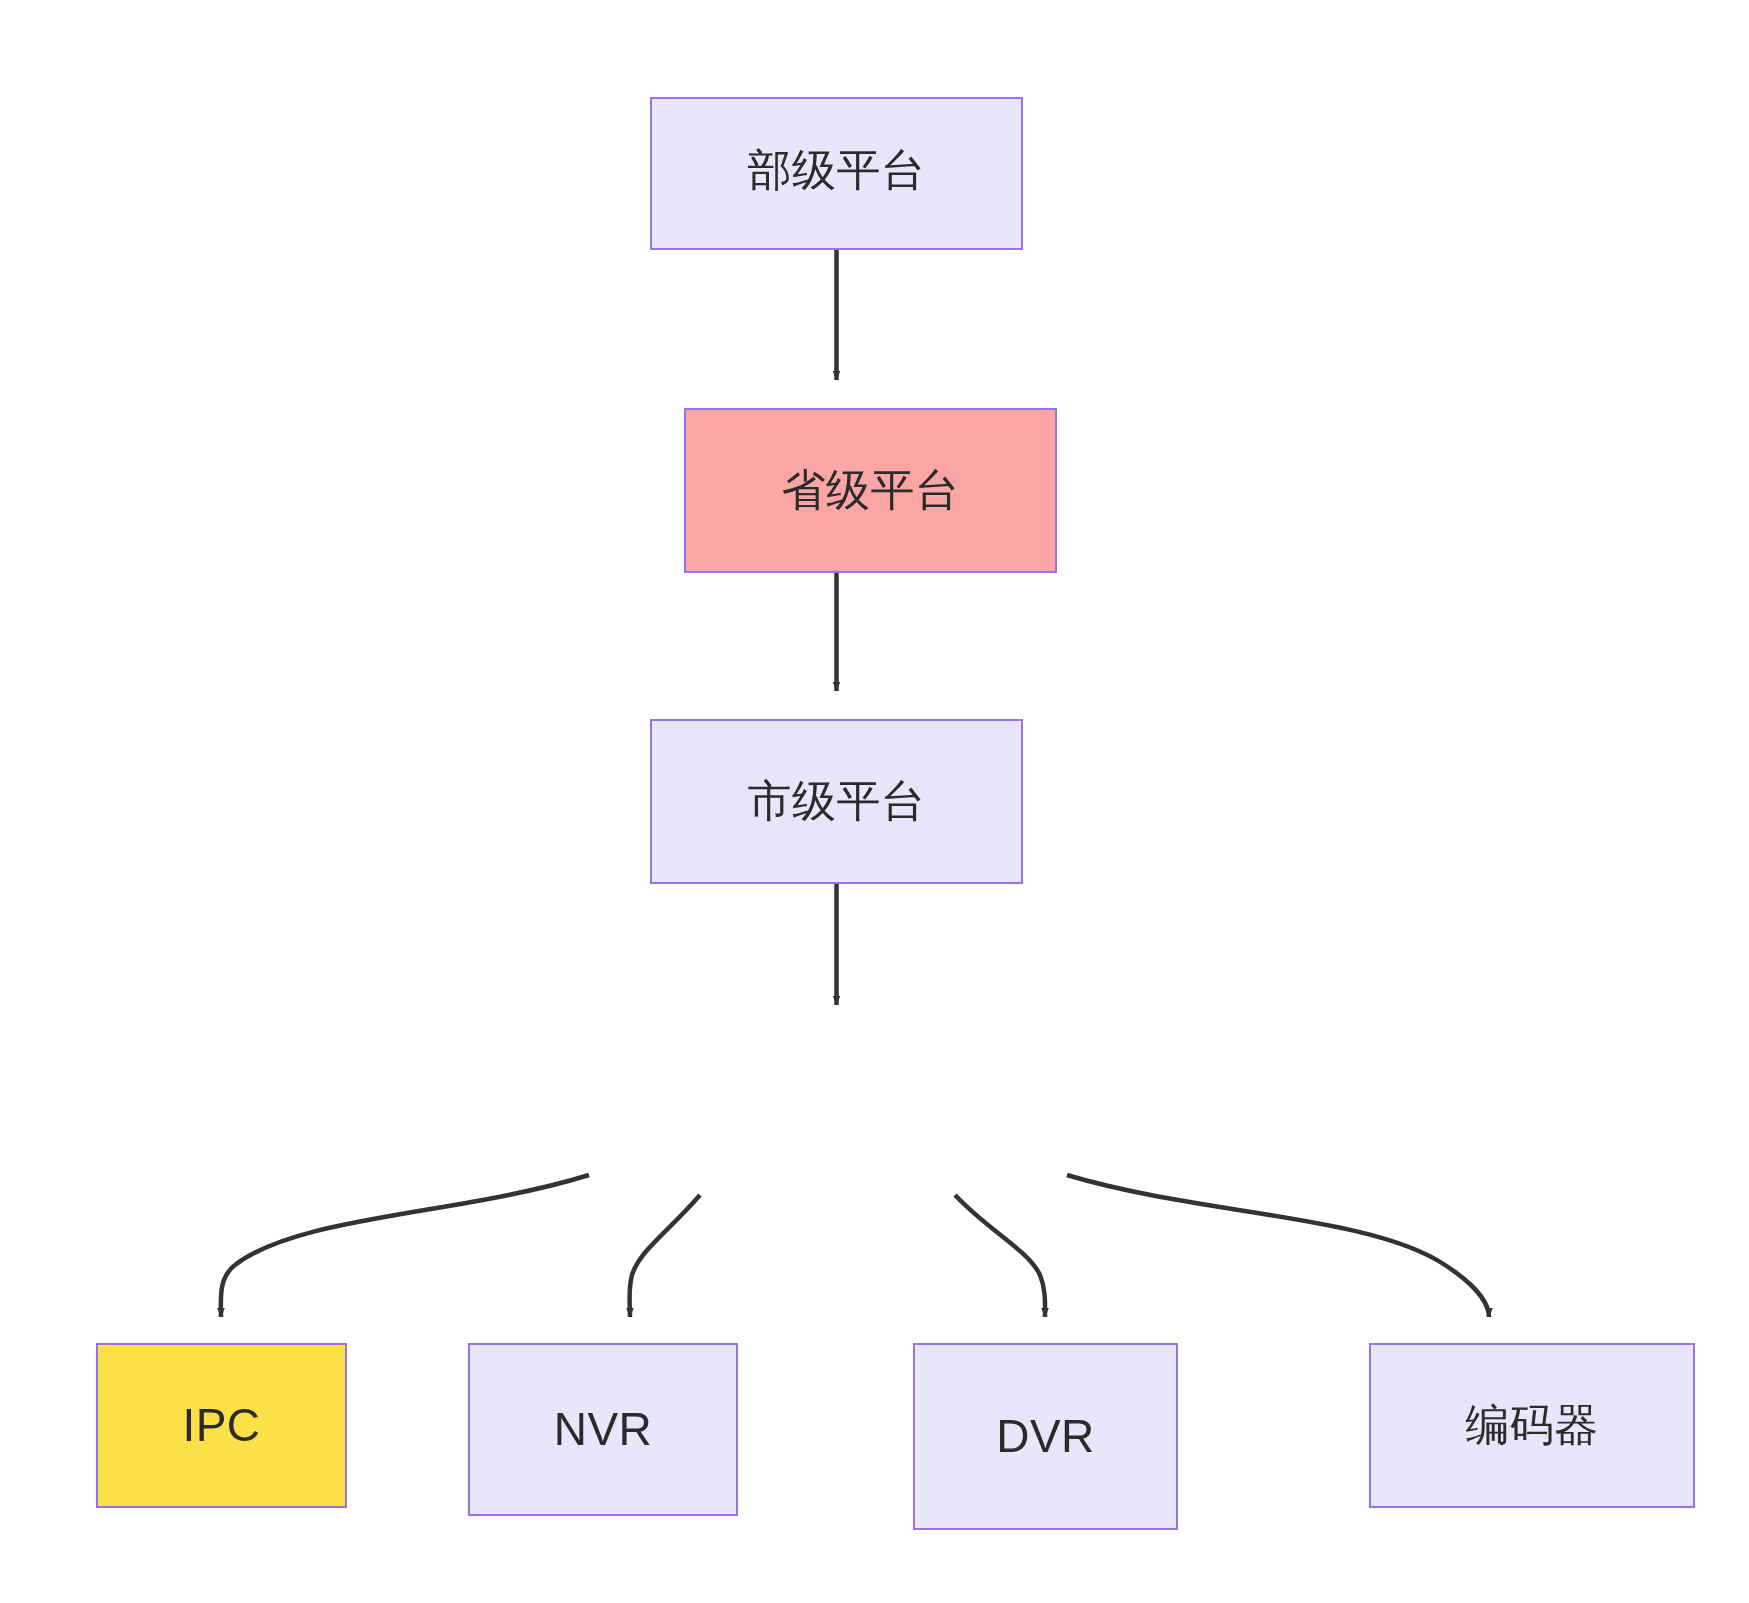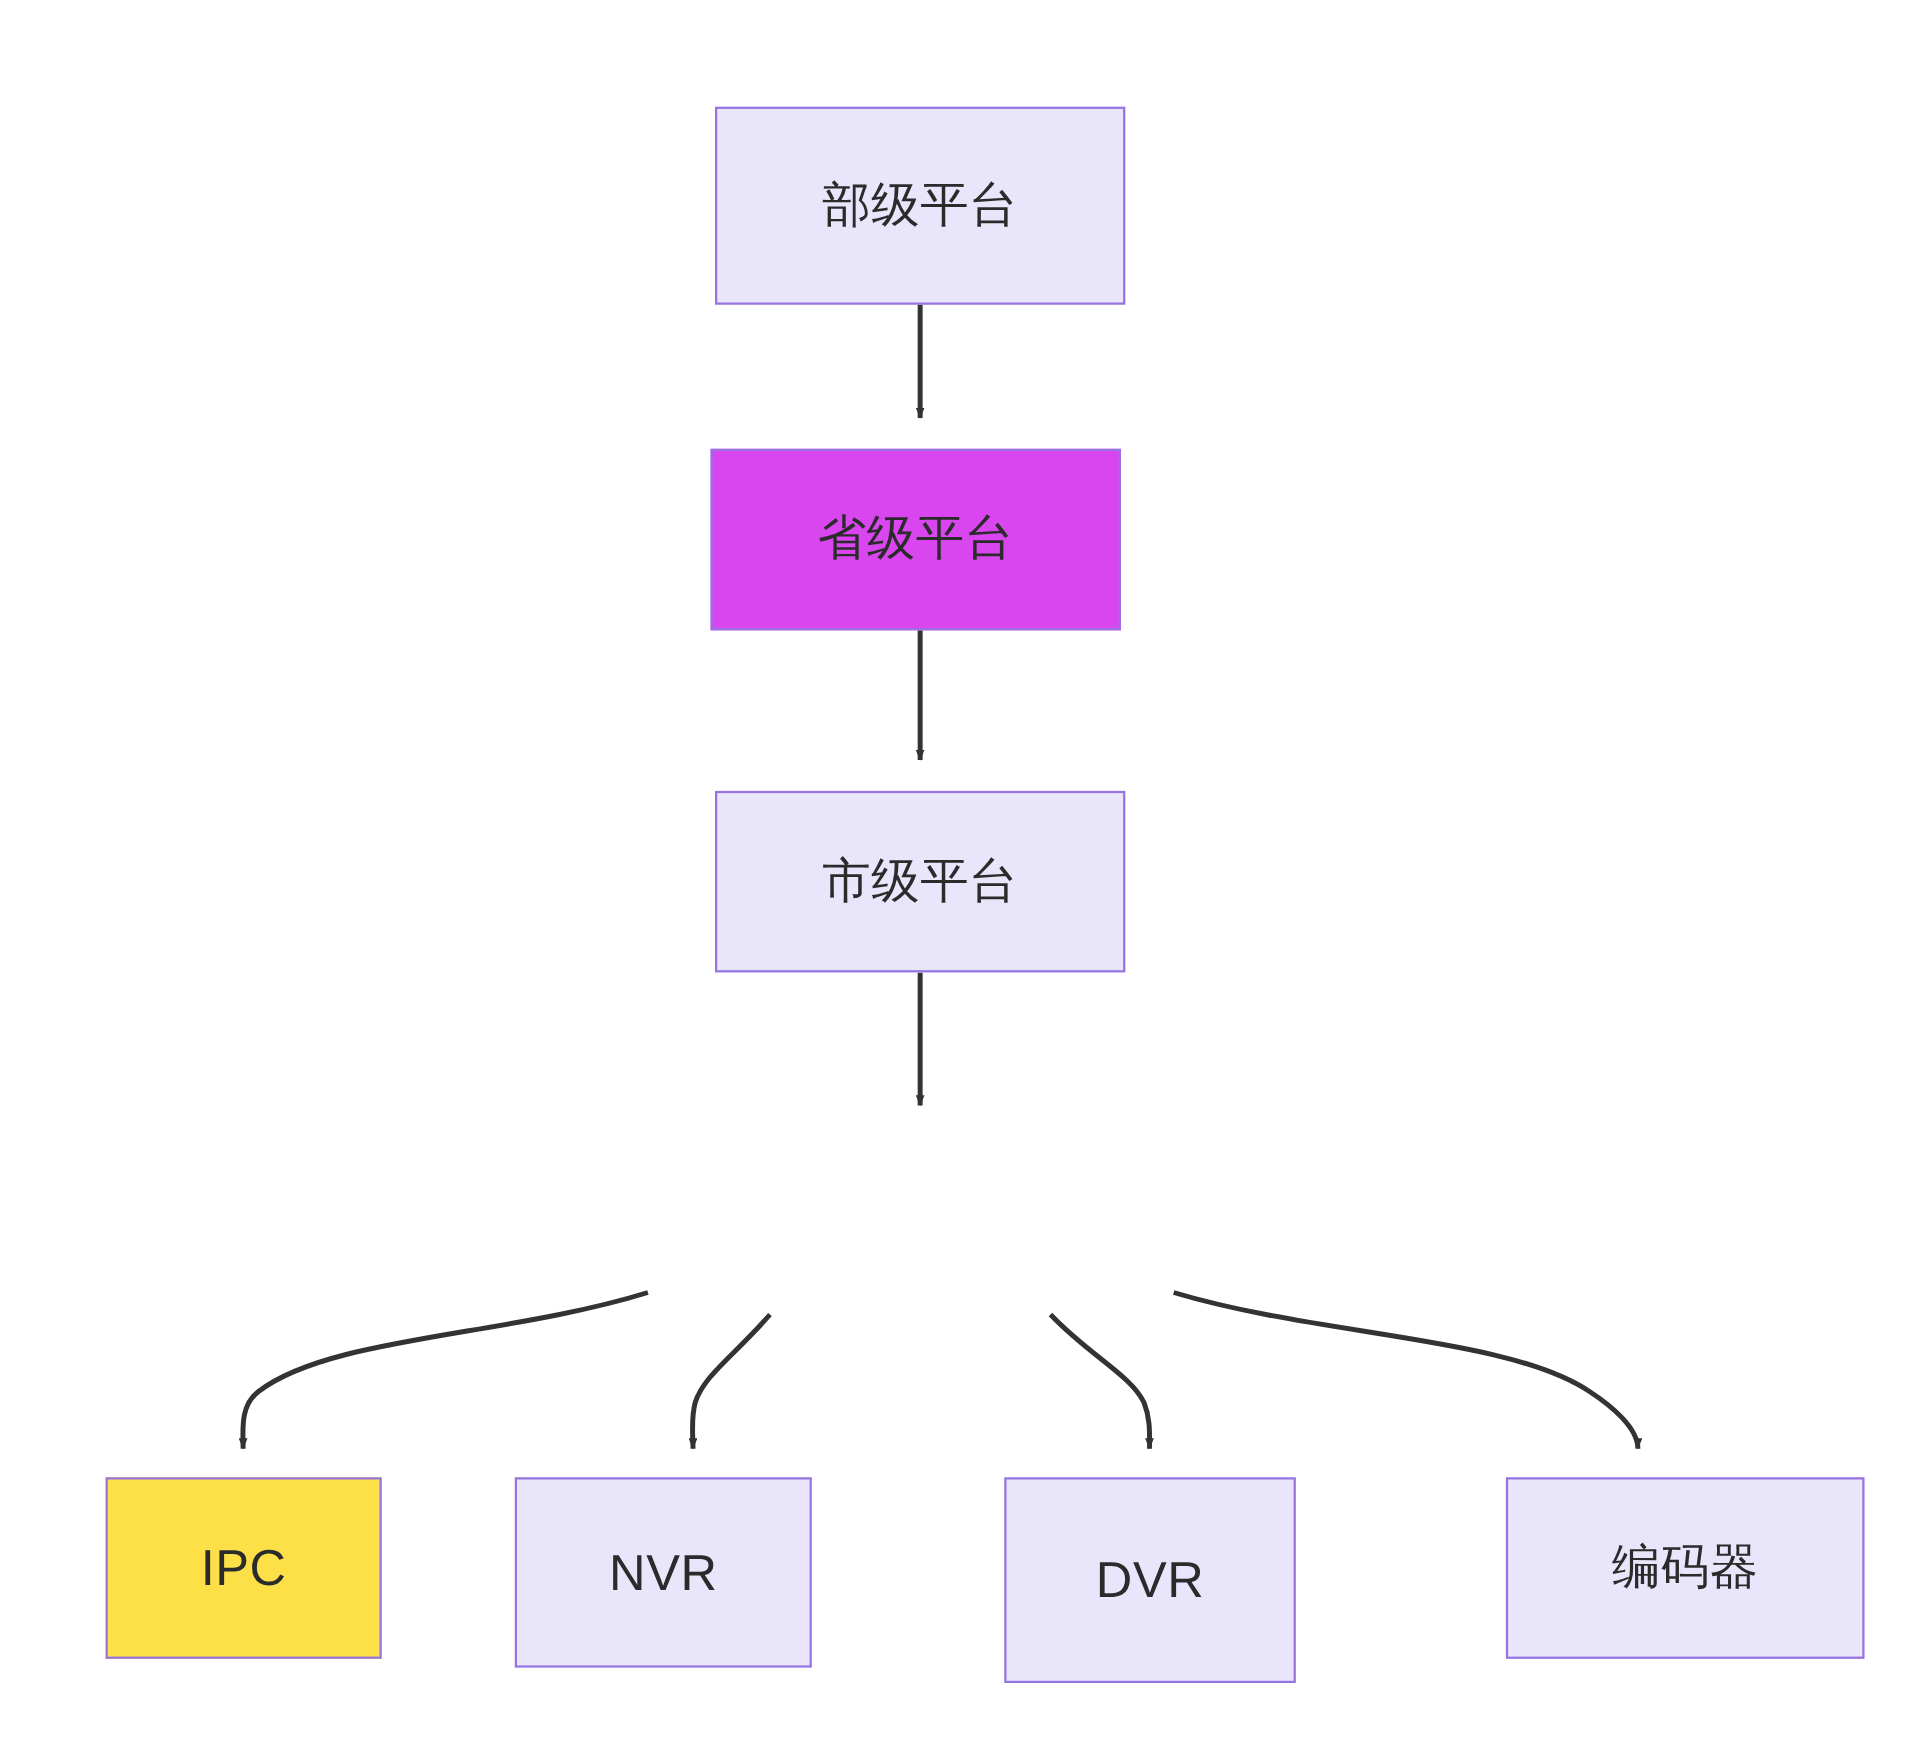--- a/index.html
+++ b/index.html
@@ -67,24 +67,24 @@
 
     <path d="M589,1175 C460,1215 300,1215 235,1265 C218,1278 221,1300 221,1317" fill="none" stroke="#333333" stroke-width="4.5" marker-end="url(#arrowhead)"></path>
 
     <path d="M700,1195 C668,1232 640,1250 632,1275 C628,1290 630,1304 630,1317" fill="none" stroke="#333333" stroke-width="4.5" marker-end="url(#arrowhead)"></path>
 
     <path d="M955,1195 C990,1232 1028,1250 1040,1275 C1046,1290 1045,1304 1045,1317" fill="none" stroke="#333333" stroke-width="4.5" marker-end="url(#arrowhead)"></path>
 
     <path d="M1067,1175 C1200,1215 1370,1215 1445,1265 C1465,1278 1489,1298 1489,1317" fill="none" stroke="#333333" stroke-width="4.5" marker-end="url(#arrowhead)"></path>
   </svg>
 
-  <div class="node" style="left: 650px; top: 97px; width: 373px; height: 180px; background: rgb(233, 229, 251); border-color: rgb(150, 115, 224); color: rgb(43, 43, 43);">
+  <div class="node" style="left: 650px; top: 97px; width: 373px; height: 153px; background: rgb(233, 229, 251); border-color: rgb(150, 115, 224); color: rgb(43, 43, 43); font-family: Liberation Mono, monospace;">
     <span class="node-label">部级平台</span>
   </div>
-  <div class="node" style="left: 646px; top: 408px; width: 373px; height: 165px; background: #d946ef; border-color: rgb(150, 115, 224); color: rgb(43, 43, 43); align-items: center;">
+  <div class="node" style="left: 684px; top: 408px; width: 373px; height: 165px; background: #fca5a5; border-color: rgb(150, 115, 224); color: rgb(43, 43, 43); align-items: center;">
     <span class="node-label">省级平台</span>
   </div>
   <div class="node" style="left: 650px; top: 719px; width: 373px; height: 165px; background: rgb(233, 229, 251); border-color: rgb(150, 115, 224); color: rgb(43, 43, 43);">
     <span class="node-label">市级平台</span>
   </div>
   <div class="node latin" style="left: 96px; top: 1343px; width: 251px; height: 165px; background: #fde047; border-color: rgb(150, 115, 224); color: rgb(43, 43, 43);">
     <span class="node-label">IPC</span>
   </div>
   <div class="node latin" style="left: 468px; top: 1343px; width: 270px; height: 173px; background: rgb(233, 229, 251); border-color: rgb(150, 115, 224); color: rgb(43, 43, 43);">
     <span class="node-label">NVR</span>

